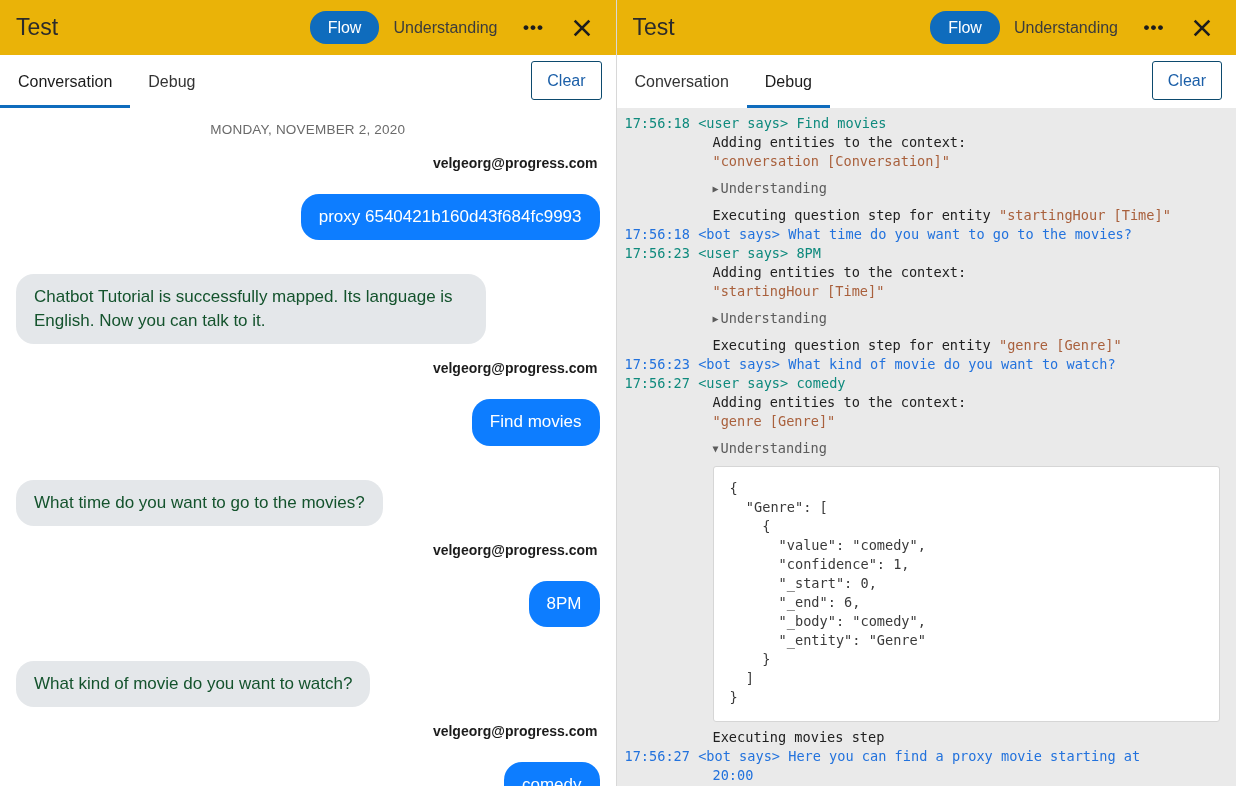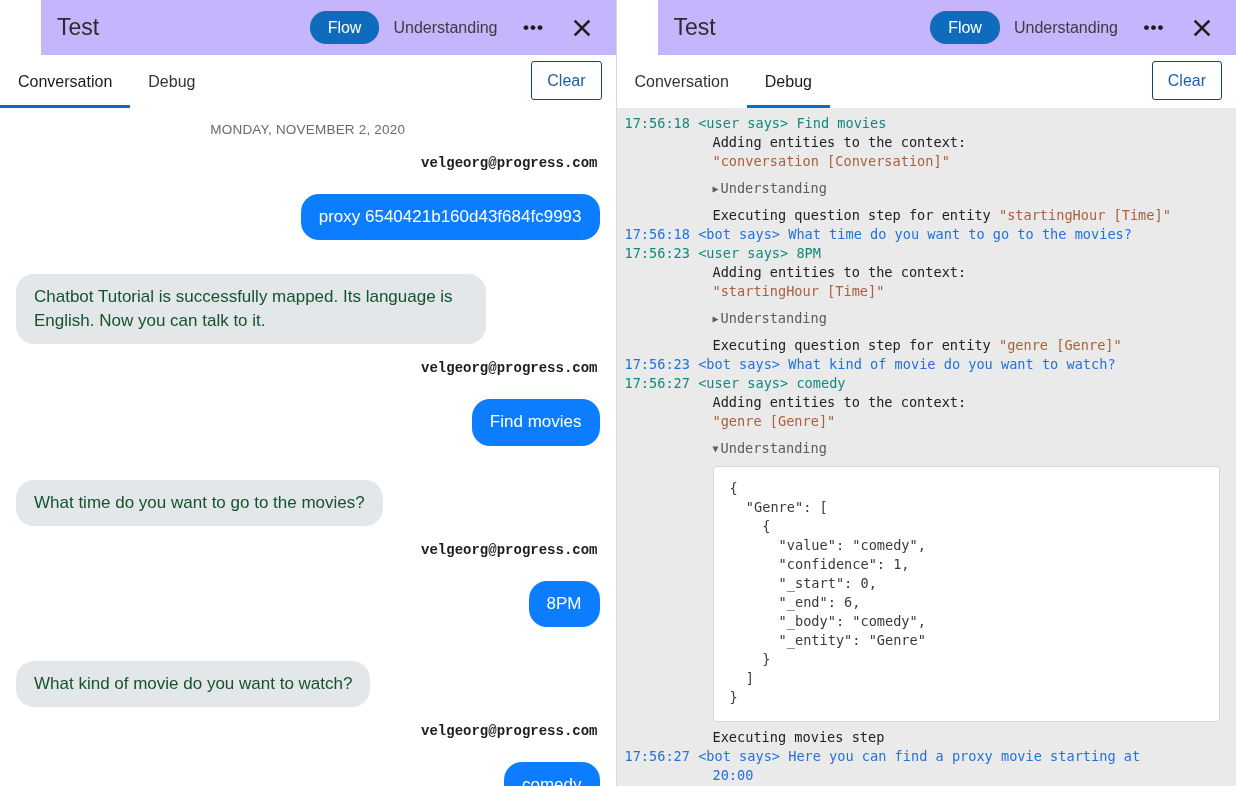--- a/index.html
+++ b/index.html
@@ -33,22 +33,21 @@
   .panel-right { width: 620px; border-left: 1px solid #d8d8d8; }
 
   
   .panel-header {
     height: 55px;
     flex: none;
     display: flex;
     align-items: center;
     padding: 0 14px 0 16px;
     box-sizing: border-box;
-    background: #c4b5fd;
-    margin-left: 41px;
+    background: #eab308;
   }
   .panel-title {
     font-size: 23px;
     color: #2b2b2b;
     font-weight: 400;
     white-space: nowrap;
   }
   .header-spacer { flex: 1 1 auto; }
   .hdr-actions {
     display: flex;
@@ -173,21 +172,20 @@
   }
   .msg-row { margin-bottom: 16px; }
   .msg-row.out { text-align: right; }
   .msg-row.in  { text-align: left; }
   .msg-author {
     font-size: 14px;
     font-weight: 700;
     color: #1c1c1c;
     margin-bottom: 7px;
     padding-right: 2px;
-    font-family: Liberation Mono, monospace;
   }
   .bubble {
     display: inline-block;
     max-width: 470px;
     box-sizing: border-box;
     border-radius: 18px;
     padding: 11px 18px;
     font-size: 17px;
     line-height: 1.42;
     text-align: left;

